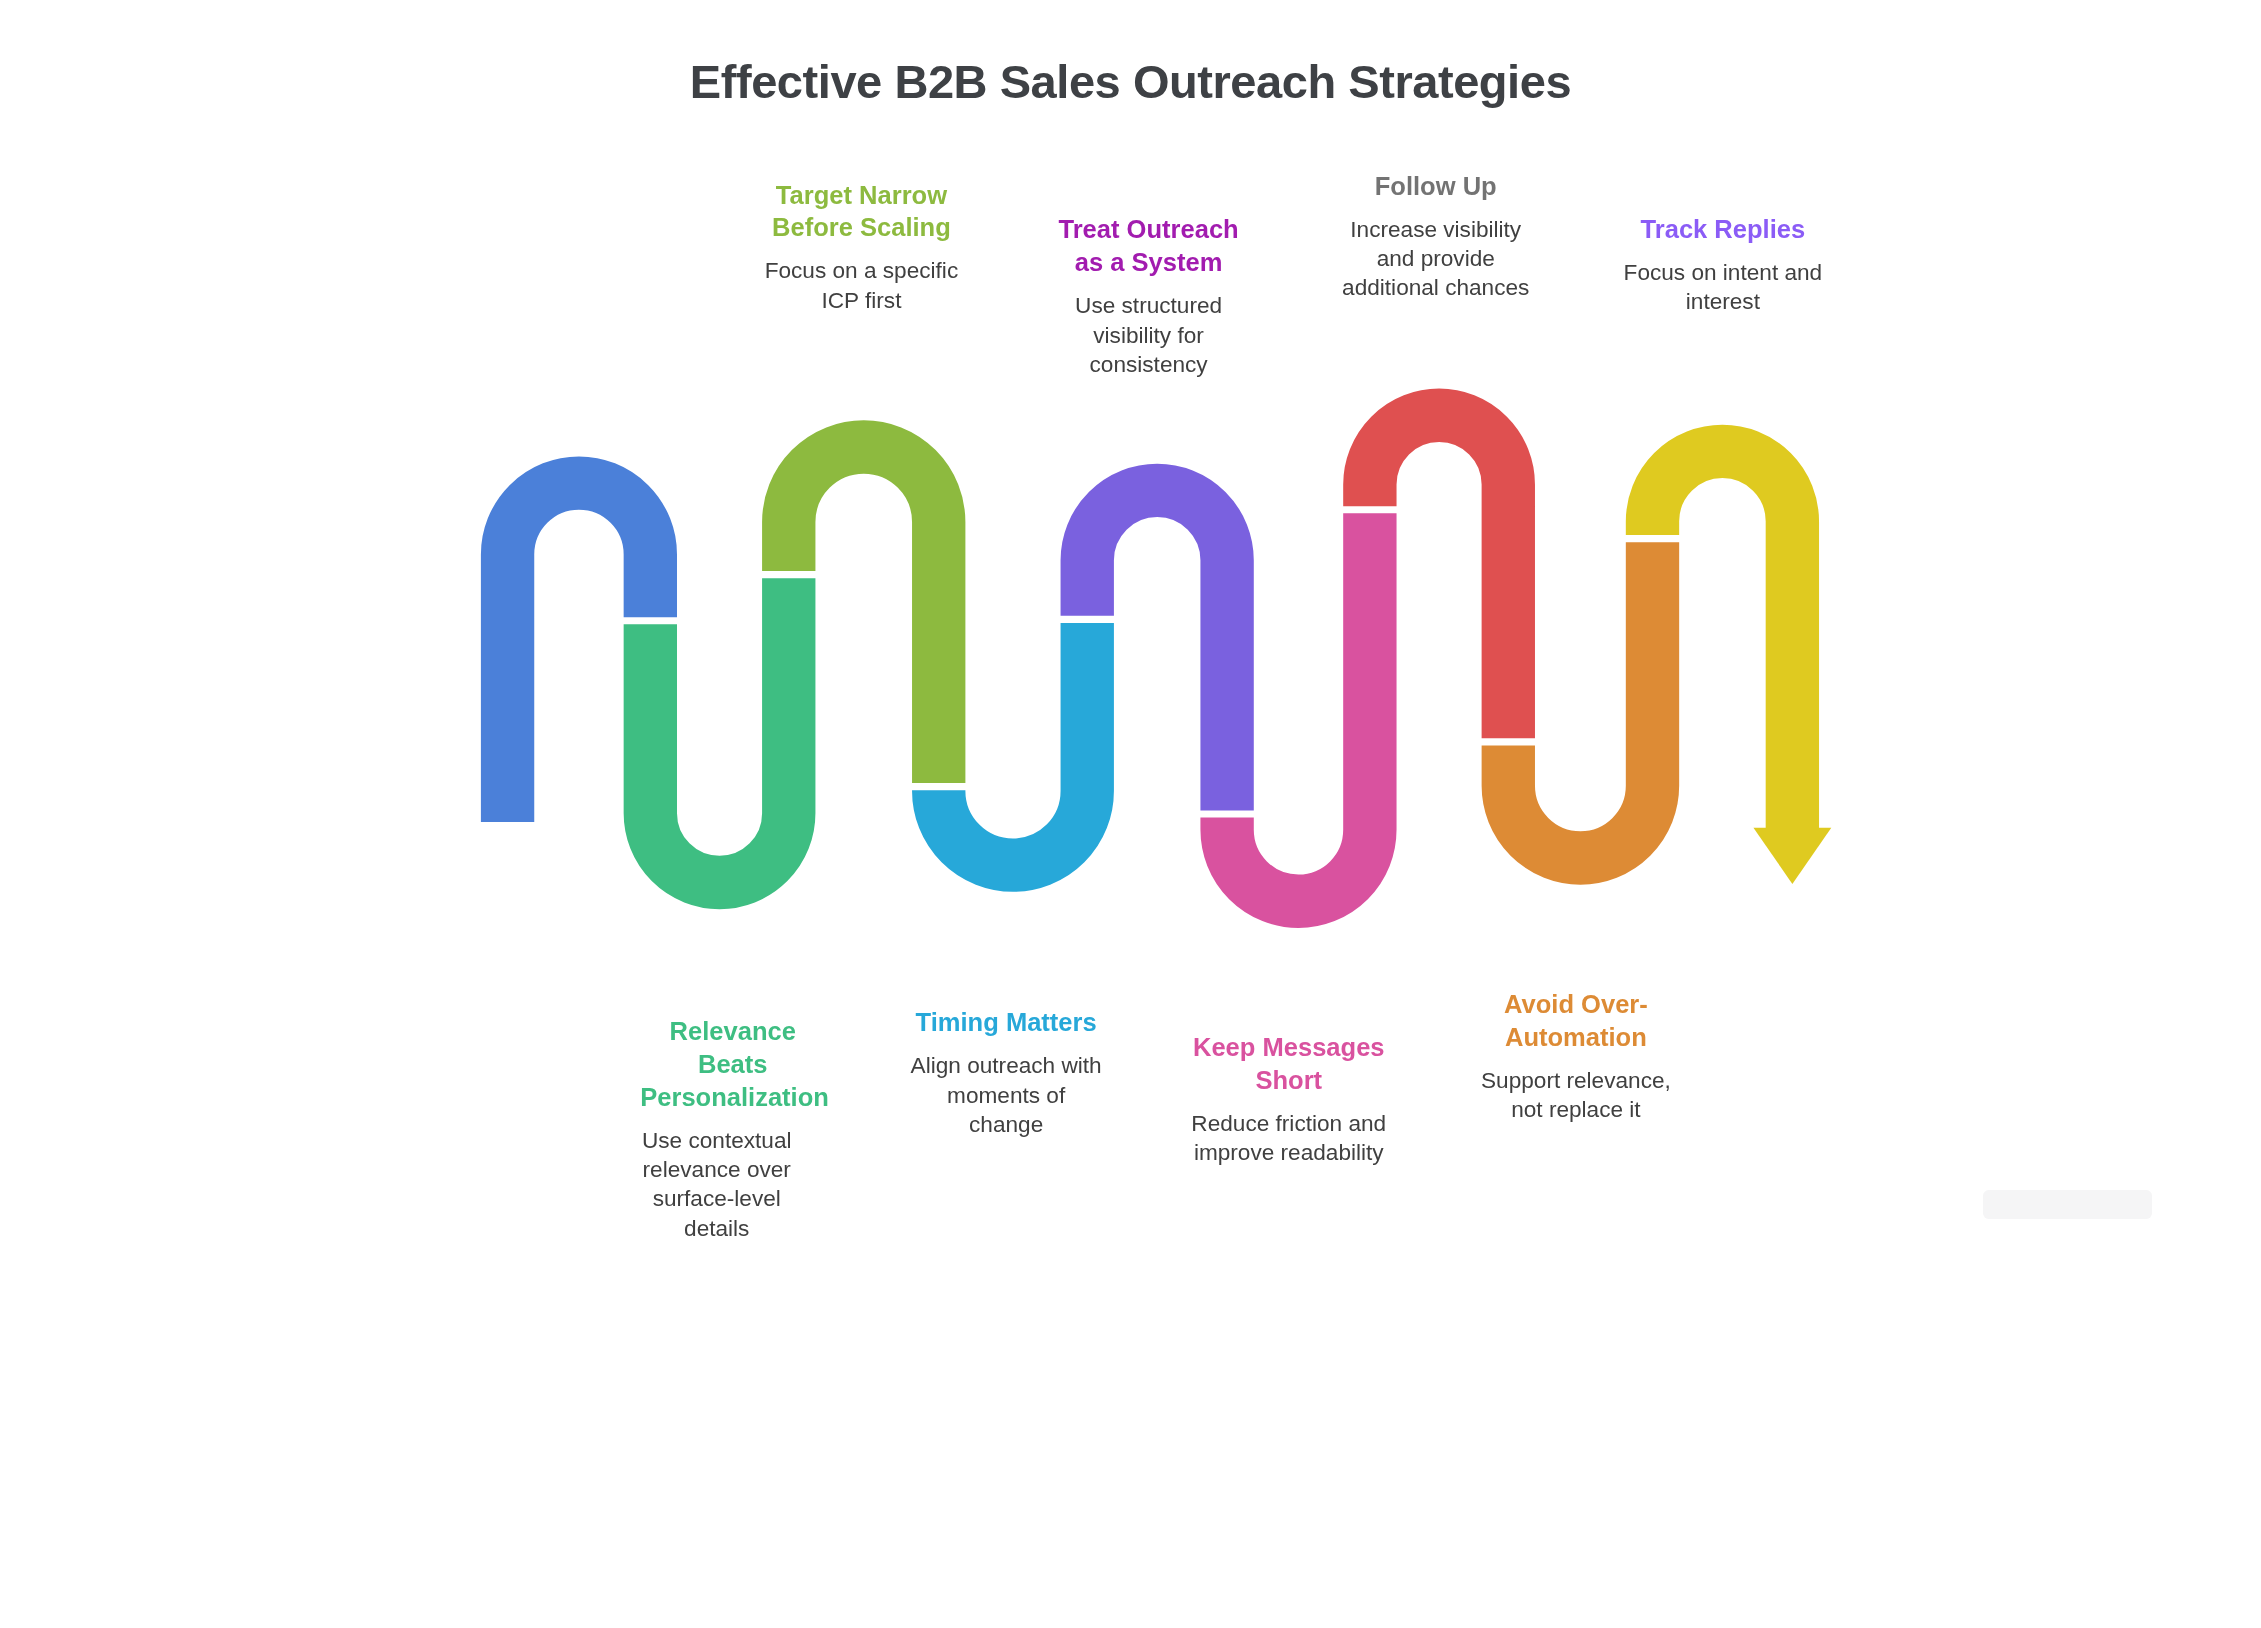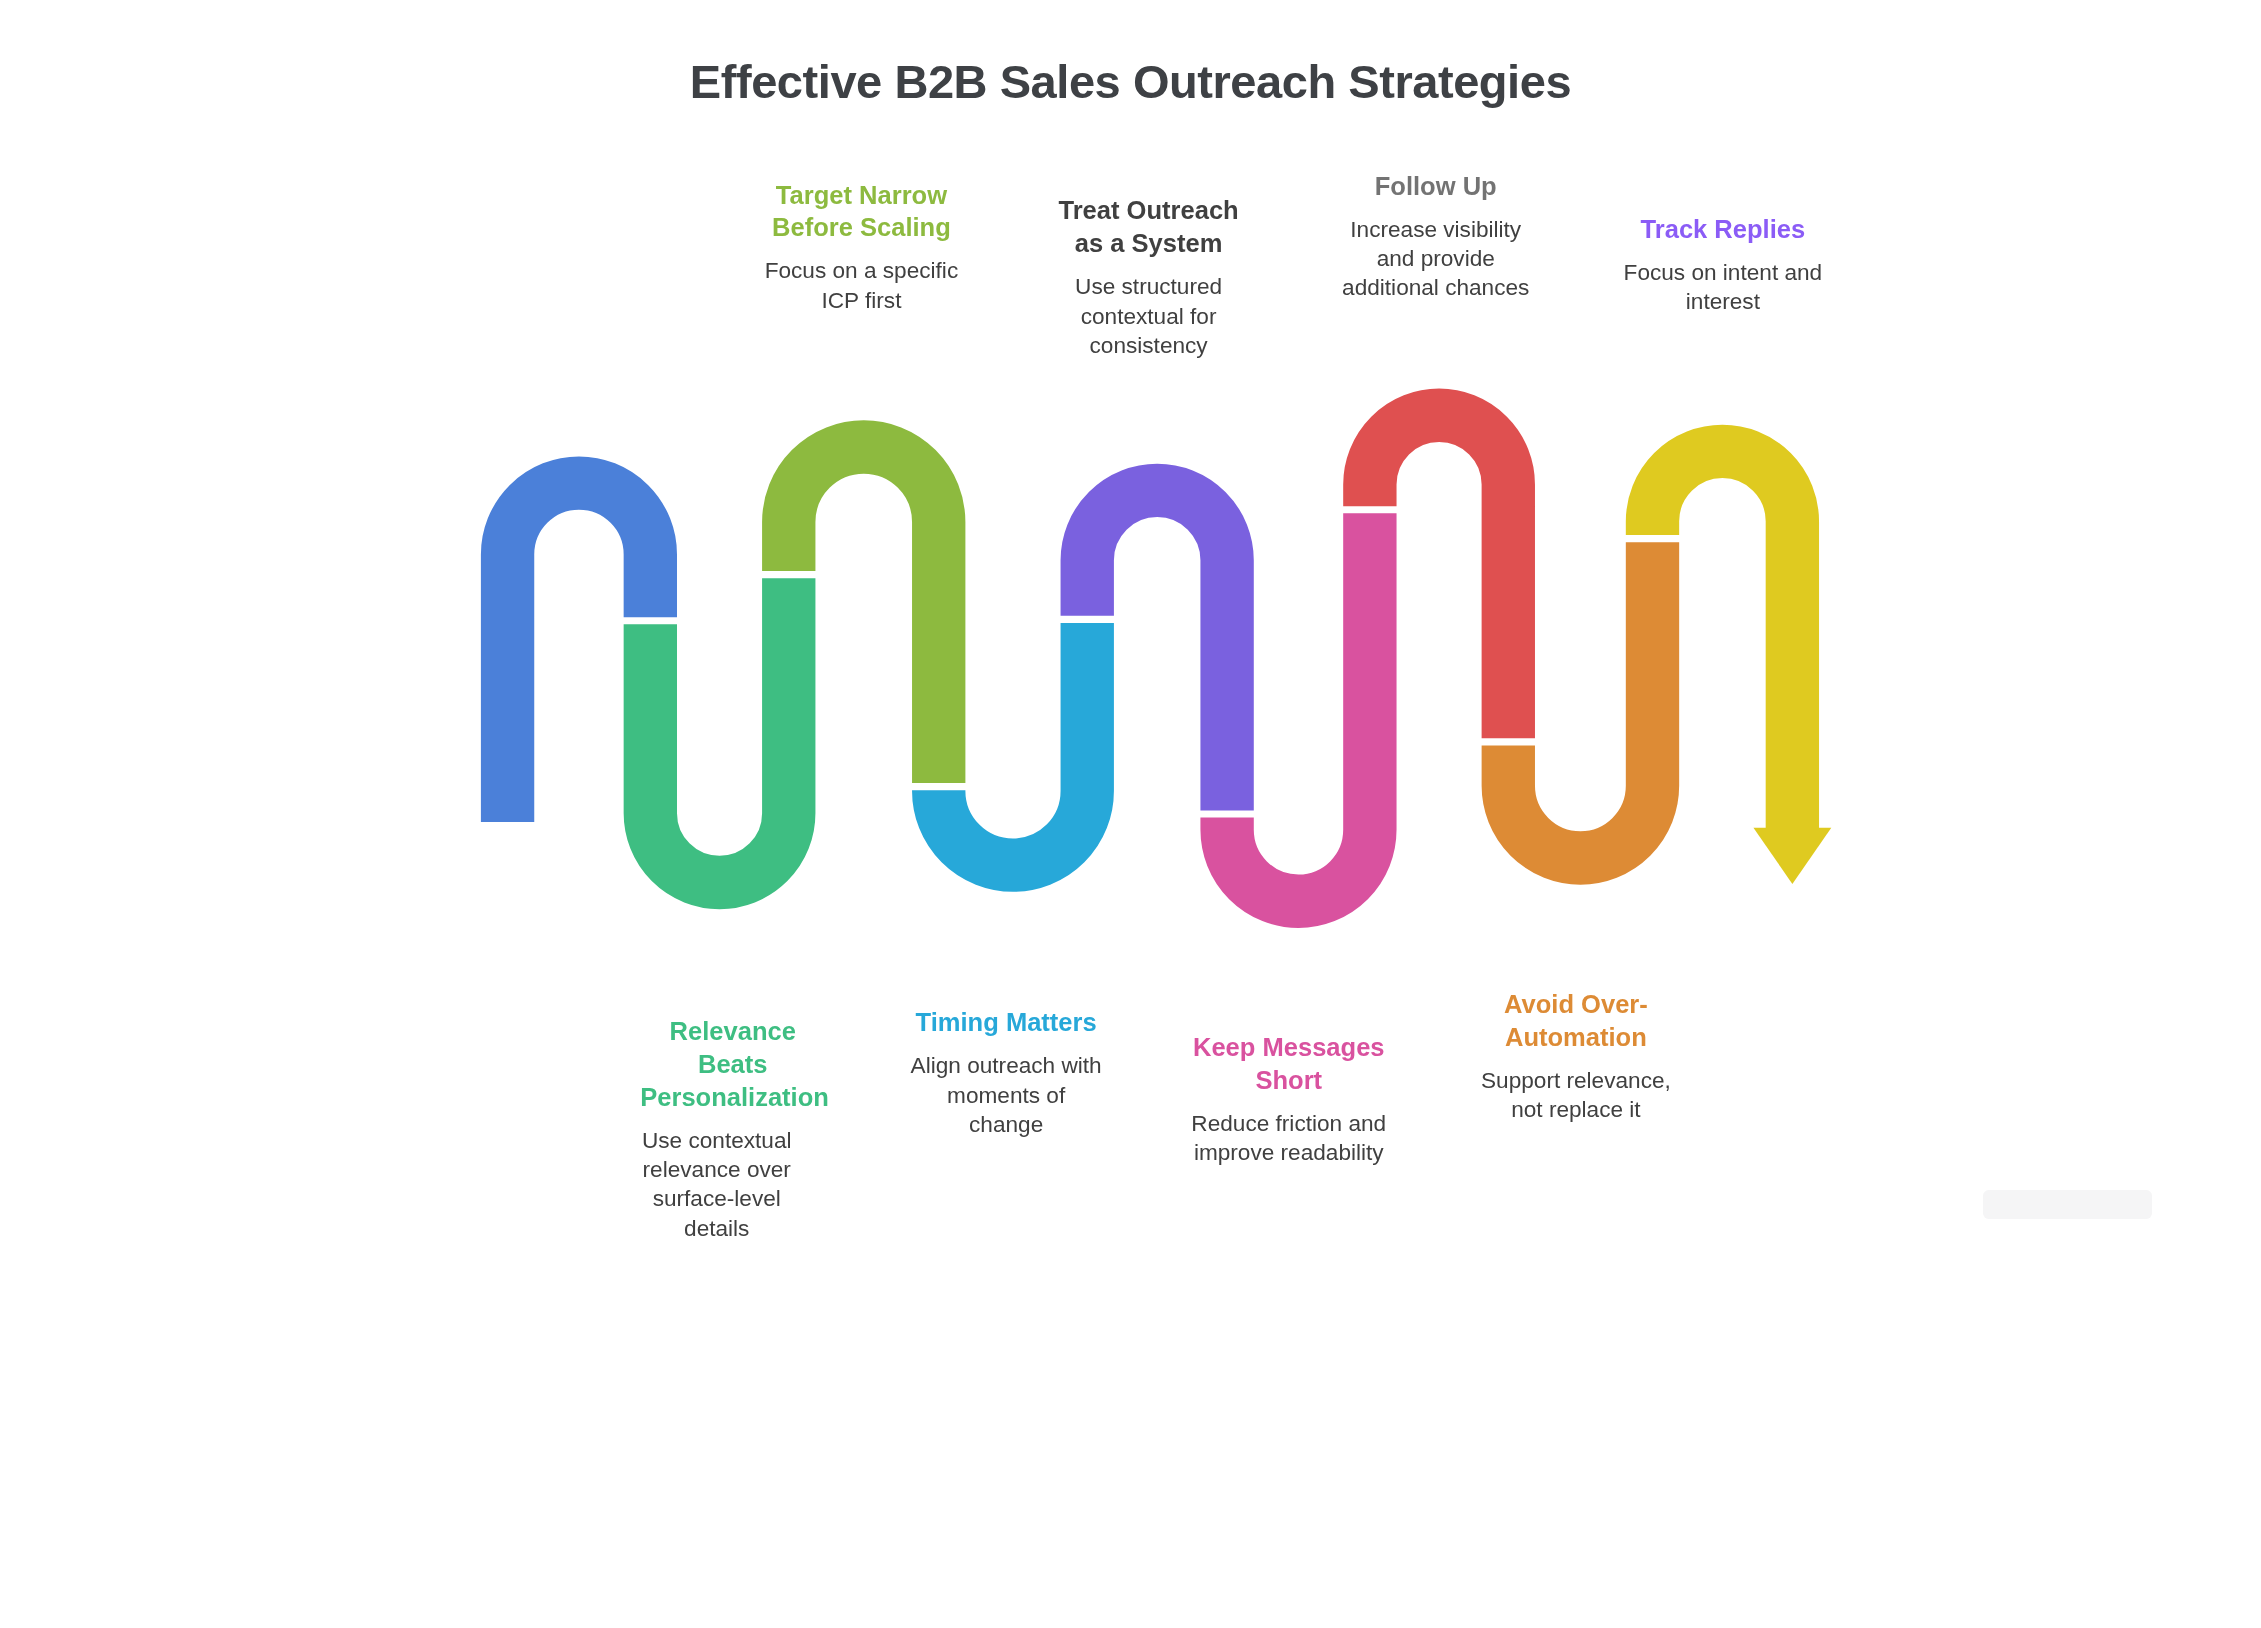--- a/index.html
+++ b/index.html
@@ -87,24 +87,24 @@
     <polygon points="1216,574 1270,574 1243,613" fill="#DFCA20"></polygon>
   </svg>
 
   <div class="item" style="left:38.1vw; top:7.9vw;">
     <h2 class="item-label" style="color: rgb(141, 186, 63);">Target Narrow
 Before Scaling</h2>
     <p class="item-desc">Focus on a specific
 ICP first</p>
   </div>
   <div class="item" style="left:50.8vw; top:8.6vw;">
-    <h2 class="item-label" style="color: #404040;">Treat Outreach
+    <h2 class="item-label" style="color: #a21caf; margin-top: 19px;">Treat Outreach
 as a System</h2>
     <p class="item-desc">Use structured
-contextual for
+visibility for
 consistency</p>
   </div>
   <div class="item" style="left:63.5vw; top:7.5vw;">
     <h2 class="item-label" style="color: #737373;">Follow Up</h2>
     <p class="item-desc">Increase visibility
 and provide
 additional chances</p>
   </div>
   <div class="item" style="left:76.2vw; top:9.4vw;">
     <h2 class="item-label" style="color: #8b5cf6;">Track Replies</h2>

